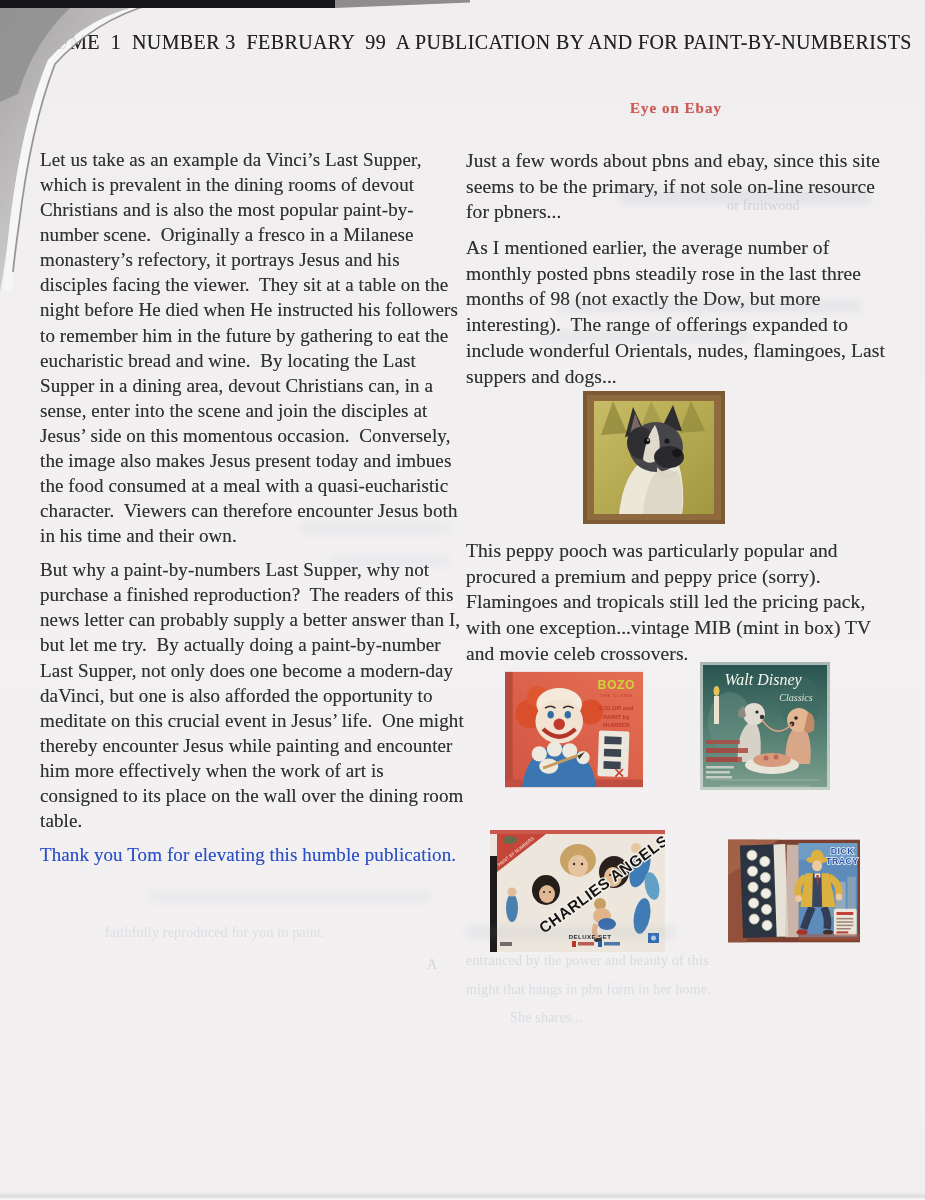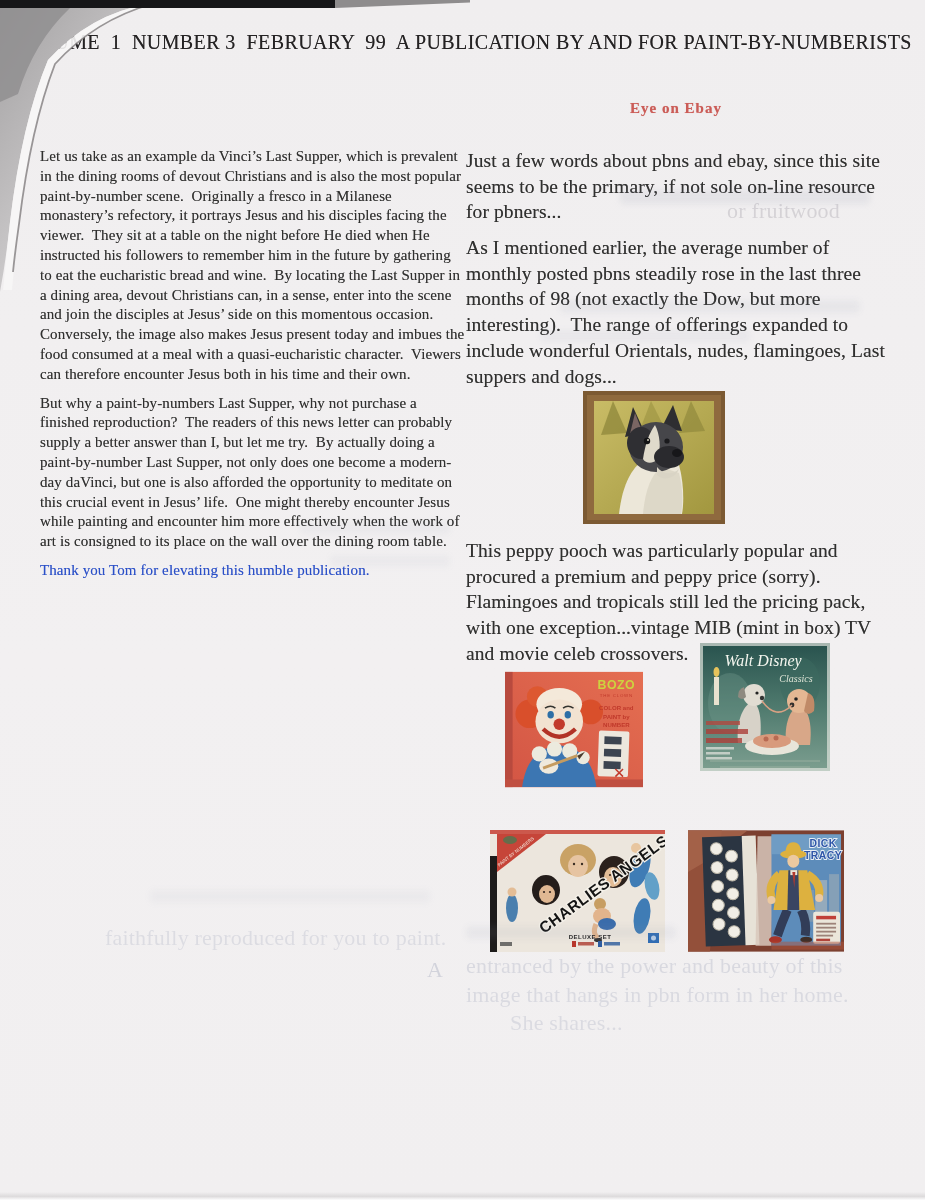--- a/index.html
+++ b/index.html
@@ -8,47 +8,47 @@
     background:linear-gradient(180deg,#f0eeef 0%,#f2f0f1 55%,#f1eff0 100%);
     font-family:"Liberation Serif","DejaVu Serif",serif;
     color:#30302f;
   }
   .masthead{
     position:absolute;left:12px;top:31px;width:900px;
     font-size:20px;letter-spacing:.4px;color:#242223;white-space:pre;
     text-shadow:0 0 .6px rgba(36,34,35,.55);
     z-index:1;
   }
-  .col{position:absolute;font-size:15px;line-height:1.32;letter-spacing:.1px;
+  .col{position:absolute;font-size:19px;line-height:1.32;letter-spacing:.1px;
     text-shadow:0 0 .5px rgba(48,48,47,.5);}
   .col p{margin:0 0 9px 0;white-space:pre-wrap;}
   .left-col{left:40px;top:147px;width:425px;}
   .thanks{color:#2b50c8;text-shadow:0 0 .5px rgba(43,80,200,.5);}
   .eye-heading{
     position:absolute;left:464px;top:100px;width:424px;margin:0;
     text-align:center;font-size:15px;font-weight:bold;letter-spacing:1px;
     color:#cb5c57;text-shadow:0 0 .7px rgba(203,92,87,.6);
   }
   .rp{position:absolute;left:466px;width:424px;font-size:19.5px;line-height:1.32;
     letter-spacing:.1px;white-space:pre-wrap;margin:0;
     text-shadow:0 0 .5px rgba(48,48,47,.5);}
   .rp1{top:148px;}
   .rp2{top:235px;}
   .rp3{top:538px;}
   figure.photo{position:absolute;margin:0;padding:0;}
   figure.photo svg{display:block;width:100%;height:100%;}
   .photo-dog{left:583px;top:391px;width:142px;height:133px;}
   .photo-bozo{left:505px;top:669px;width:138px;height:121px;}
-  .photo-disney{left:700px;top:643px;width:130px;height:128px;}
+  .photo-disney{left:700px;top:662px;width:130px;height:128px;}
   .photo-angels{left:490px;top:830px;width:175px;height:122px;}
-  .photo-tracy{left:688px;top:830px;width:156px;height:122px;}
+  .photo-tracy{left:728px;top:830px;width:132px;height:122px;}
   .fold{position:absolute;left:0;top:0;width:470px;height:350px;z-index:5;pointer-events:none;}
   .bottom-edge{position:absolute;left:0;right:0;bottom:0;height:8px;z-index:4;
     background:linear-gradient(to bottom,rgba(220,218,219,0),#dddbdc 55%,#fdfdfd 100%);}
-  .ghost{position:absolute;font-size:22px;line-height:1.3;color:#77819f;
+  .ghost{position:absolute;font-size:14px;line-height:1.3;color:#77819f;
     letter-spacing:.2px;filter:blur(.4px);white-space:pre;}
   .g-left{left:105px;top:924px;opacity:.17;}
   .g-letter{left:427px;top:956px;opacity:.25;}
   .g-fruit{left:727px;top:197px;opacity:.28;color:#8e8a94;}
   .g-b1{left:466px;top:952px;opacity:.20;}
   .g-b2{left:466px;top:981px;opacity:.19;}
   .g-b3{left:466px;top:1009px;opacity:.18;margin-left:44px;}
   .smudge{position:absolute;background:rgba(140,148,175,.12);filter:blur(3px);
     border-radius:4px;pointer-events:none;}
   .sm1{left:620px;top:190px;width:250px;height:14px;}
@@ -319,21 +319,21 @@
         <rect x="129" y="109" width="14" height="2.5" fill="#b0443a"></rect>
       </g>
       <rect x="84" y="112" width="73" height="8" fill="#b0543c" opacity=".5"></rect>
     </svg>
   </figure>
 
   <span class="ghost g-left">faithfully reproduced for you to paint.</span>
   <span class="ghost g-letter">A</span>
   <span class="ghost g-fruit">or fruitwood</span>
   <span class="ghost g-b1">entranced by the power and beauty of this</span>
-  <span class="ghost g-b2">image that hangs in pbn form in her home.</span>
+  <span class="ghost g-b2">might that hangs in pbn form in her home.</span>
   <span class="ghost g-b3">She shares...</span>
   <div class="smudge sm1"></div>
   <div class="smudge sm2"></div>
   <div class="smudge sm3"></div>
   <div class="smudge sm4"></div>
   <div class="smudge sm5"></div>
   <div class="smudge sm6"></div>
   <div class="smudge sm7"></div>
 
   <svg class="fold" viewBox="0 0 470 350">

